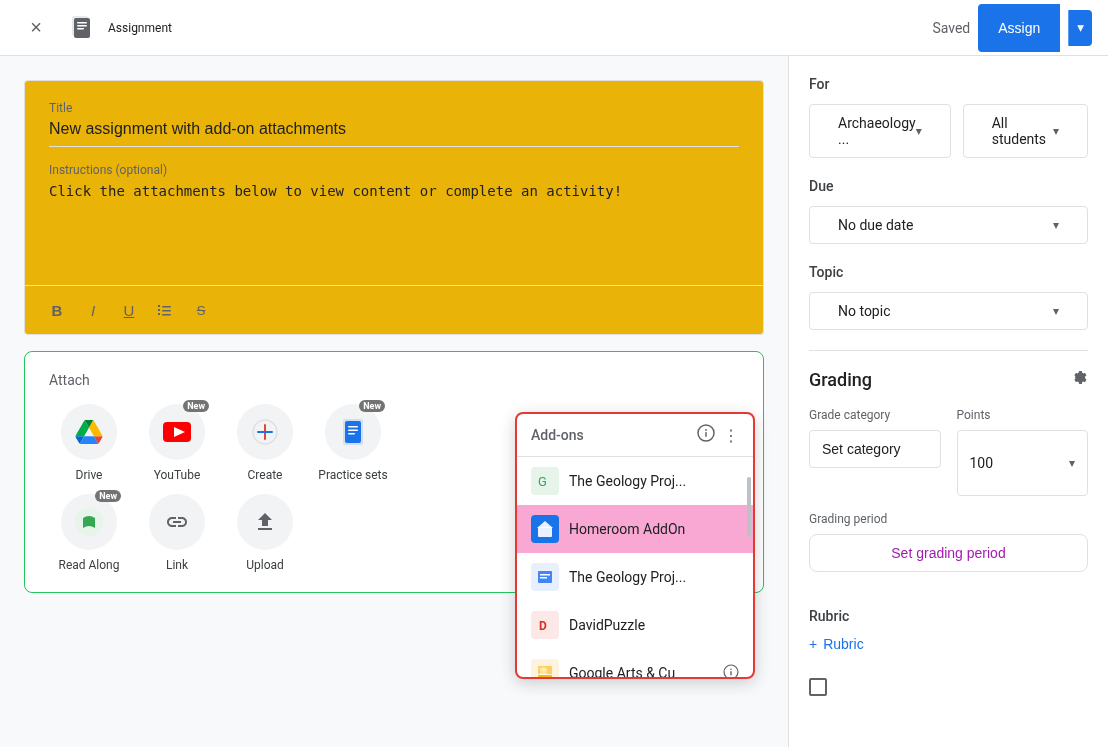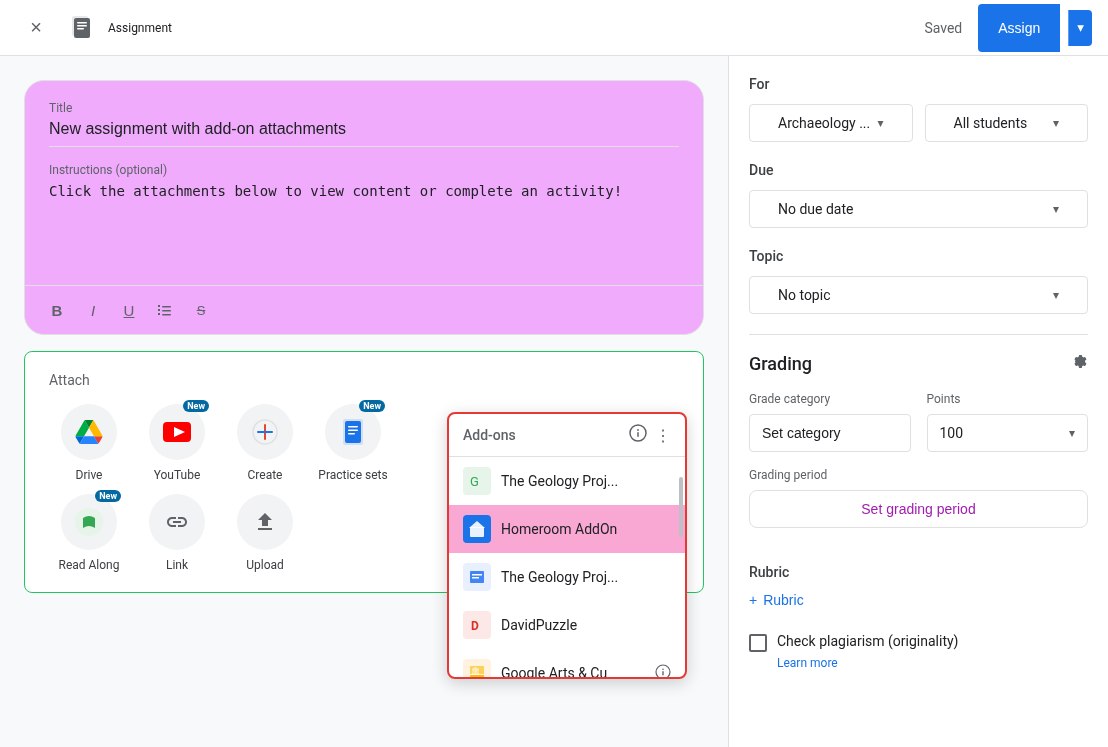--- a/index.html
+++ b/index.html
@@ -13,21 +13,21 @@
     }
     .header-left { display: flex; align-items: center; gap: 12px; flex: 1; }
     .header-right { display: flex; align-items: center; gap: 8px; }
     .close-btn {
       width: 40px; height: 40px; border-radius: 50%;
       border: none; background: transparent; cursor: pointer;
       display: flex; align-items: center; justify-content: center;
       font-size: 20px; color: #5f6368;
     }
     .page-title { font-size: 12px; color: #202124; font-weight: 400; }
-    .saved-text { font-size: 14px; color: #5f6368; margin-right: 8px; }
+    .saved-text { font-size: 14px; color: #5f6368; margin-right: 0; }
     .assign-btn {
       background: #1a73e8; color: #fff; border: none;
       padding: 8px 20px; border-radius: 4px 0 0 4px;
       font-size: 14px; font-weight: 500; cursor: pointer; height: 48px;
     }
     .assign-dropdown {
       background: #1a73e8; color: #fff; border: none; border-left: 1px solid rgba(255,255,255,0.3);
       padding: 0 8px; border-radius: 0 4px 4px 0; cursor: pointer; height: 36px;
       display: flex; align-items: center;
     }
@@ -35,21 +35,21 @@
     
     .main-layout { display: flex; height: calc(747px - 56px); }
 
     
     .left-panel {
       flex: 1; padding: 24px; overflow-y: auto; background: #f8f9fa;
     }
 
     
     .card {
-      background: #f0abfc; border-radius: 20px;
+      background: #eab308; border-radius: 4px;
       border: 1px solid #e0e0e0; margin-bottom: 16px;
     }
 
     
     .title-section { padding: 20px 24px; }
     .field-label { font-size: 12px; color: #5f6368; margin-bottom: 4px; }
     .title-input {
       width: 100%; border: none; outline: none; border-bottom: 1px solid #e0e0e0;
       font-size: 16px; color: #202124; padding-bottom: 8px; margin-bottom: 16px;
       background: transparent;
@@ -84,21 +84,21 @@
       width: 80px; gap: 8px; cursor: pointer; position: relative;
     }
     .attach-icon-wrap {
       width: 56px; height: 56px; border-radius: 50%; background: #f1f3f4;
       display: flex; align-items: center; justify-content: center; font-size: 24px;
       position: relative;
     }
     .attach-item-label { font-size: 12px; color: #3c4043; text-align: center; }
     .new-badge {
       position: absolute; top: -4px; right: -4px;
-      background: #0369a1; color: #fff; font-size: 9px; font-weight: 700;
+      background: #737373; color: #fff; font-size: 9px; font-weight: 700;
       padding: 1px 4px; border-radius: 8px;
     }
 
     
     .addons-dropdown {
       position: absolute; right: -10px; top: 50px;
       width: 240px; background: #fff;
       border: 2px solid #e53935; border-radius: 8px;
       box-shadow: 0 4px 16px rgba(0,0,0,0.18); z-index: 10;
       overflow: hidden;
@@ -122,21 +122,21 @@
     .scroll-track {
       position: absolute; right: 2px; top: 0; bottom: 0; width: 6px;
     }
     .scroll-thumb {
       position: absolute; right: 0; top: 20px; width: 4px; height: 60px;
       background: #bdc1c6; border-radius: 2px;
     }
 
     
     .right-panel {
-      width: 380px; background: #fff; border-left: 1px solid #e0e0e0;
+      width: 320px; background: #fff; border-left: 1px solid #e0e0e0;
       padding: 20px; overflow-y: auto;
     }
     .right-section-label { font-size: 14px; color: #3c4043; font-weight: 500; margin-bottom: 12px; }
     .right-row { margin-bottom: 20px; }
     .select-wrap {
       position: relative; display: flex; align-items: center;
       border: 1px solid #e0e0e0; border-radius: 4px;
       padding: 10px 28px; cursor: pointer; background: #fff;
     }
     .select-text { font-size: 14px; color: #202124; flex: 1; }
@@ -154,21 +154,21 @@
     .grade-col { flex: 1; }
     .grade-col-label { font-size: 12px; color: #5f6368; margin-bottom: 8px; }
     .set-category-btn {
       border: 1px solid #e0e0e0; border-radius: 4px;
       padding: 10px 12px; cursor: pointer; background: #fff;
       font-size: 14px; color: #202124; width: 100%; text-align: left;
     }
     .points-select {
       display: flex; align-items: center;
       border: 1px solid #e0e0e0; border-radius: 4px;
-      padding: 10px 12px; cursor: pointer; background: #fff; gap: 4px;
+      padding: 24px 12px; cursor: pointer; background: #fff; gap: 4px;
     }
     .points-val { font-size: 14px; color: #202124; flex: 1; }
 
     .grading-period-btn {
       width: 100%; padding: 10px; border: 1px solid #e0e0e0;
       border-radius: 8px; background: #fff; cursor: pointer;
       font-size: 14px; color: #a21caf; text-align: center;
       margin-bottom: 16px;
     }
 
@@ -333,21 +333,21 @@
           <div class="attach-icon-wrap">
             <svg width="24" height="24" viewBox="0 0 24 24">
               <path d="M5 20h14v-2H5v2zm0-10h4v6h6v-6h4l-7-7-7 7z" fill="#5f6368"></path>
             </svg>
           </div>
           <span class="attach-item-label">Upload</span>
         </div>
 
       </div>
 
-      <div class="addons-dropdown" style="right:16px; top: 60px;">
+      <div class="addons-dropdown" style="right:8px; top: 60px;">
         <div class="addons-header">
           <span class="addons-title">Add-ons</span>
           <div class="addons-header-icons">
             <button class="addon-icon-btn">
               <svg width="18" height="18" viewBox="0 0 18 18">
                 <circle cx="9" cy="9" r="8" fill="none" stroke="#5f6368" stroke-width="1.5"></circle>
                 <rect x="8.25" y="8" width="1.5" height="5" rx="0.75" fill="#5f6368"></rect>
                 <circle cx="9" cy="6" r="0.9" fill="#5f6368"></circle>
               </svg>
             </button>
@@ -494,21 +494,17 @@
     <div class="right-row">
       <div class="rubric-section-label">Rubric</div>
       <button class="add-rubric-btn">
         <span>+</span>
         <span>Rubric</span>
       </button>
     </div>
 
     <div class="plagiarism-row">
       <div class="checkbox-wrap"></div>
-      <div>
-        <div class="plagiarism-text">Check plagiarism (originality)</div>
-        <a class="learn-more" href="#">Learn more</a>
-      </div>
     </div>
 
   </div>
 
 </div>
 
 </body></html>

